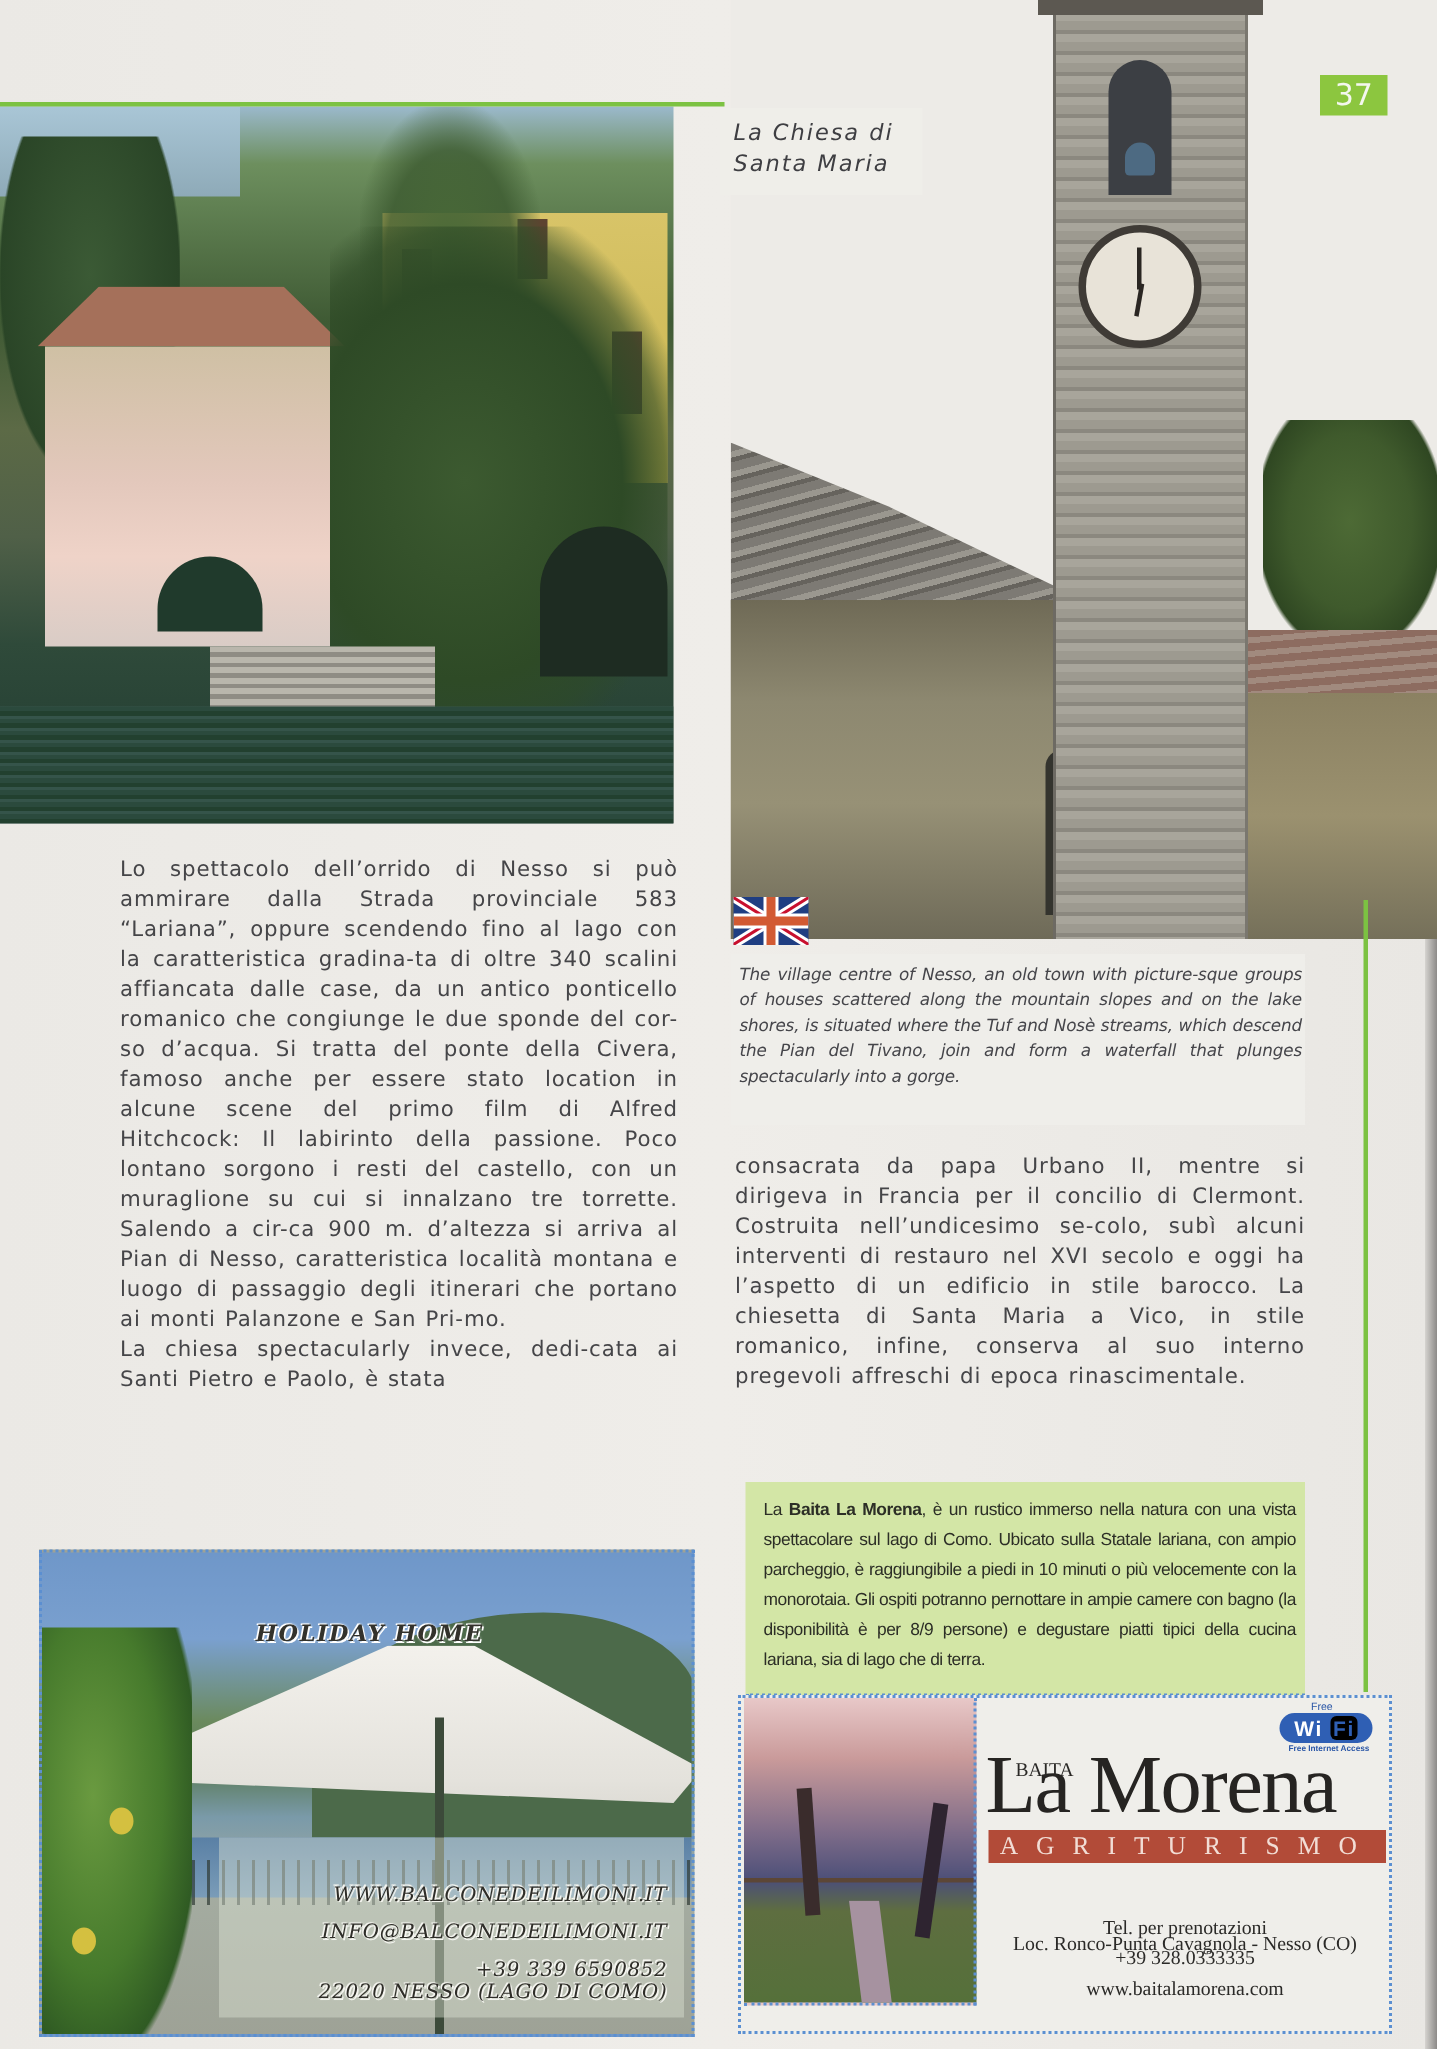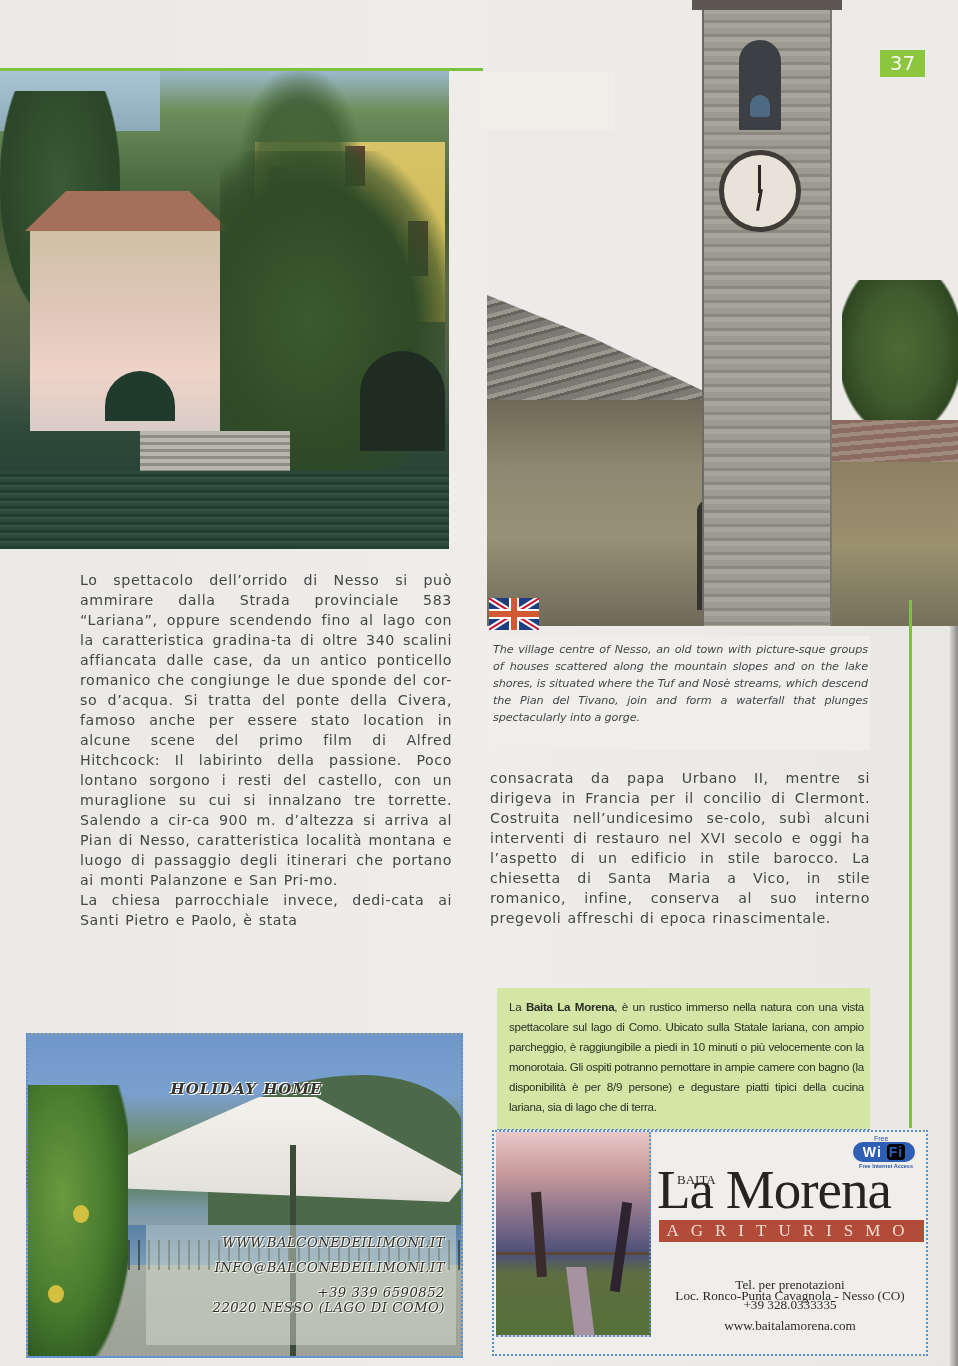--- a/index.html
+++ b/index.html
@@ -189,21 +189,21 @@
     color: #33322c; text-shadow: 0 0 2px #fff, 0 0 2px #fff, 1px 1px 0 #fff, -1px -1px 0 #fff;
   }
   .limoni-sub {
     position: absolute; left: 0; top: 45px; width: 437px; text-align: center;
     font-family: "DejaVu Serif", serif; font-style: italic; font-weight: bold; font-size: 15px; letter-spacing: 1px;
     color: #33322c; text-shadow: 0 0 2px #fff, 1px 1px 0 #fff, -1px -1px 0 #fff;
   }
   .limoni-line {
     position: absolute; right: 16px; text-align: right;
     font-family: "DejaVu Serif", serif; font-style: italic; font-size: 13.2px; letter-spacing: 0.5px;
-    color: #2e2d28; text-shadow: 0 0 2px #f5f5f0, 1px 1px 0 #f5f5f0, -1px -1px 0 #f5f5f0;
+    color: #2e2d28; text-shadow: 0 0 2px #f5f5f0, 1px 1px 0 #f5f5f0, -1px -1px 0 #f5f5f0; margin-top: 21px;
   }
 </style>
 </head>
 <body>
 
 <div class="page">
   <div class="page-edge"></div>
 
   <div class="photo-lake">
     <div class="sky"></div>
@@ -237,38 +237,40 @@
     <div class="bell"></div>
     <div class="clock">
       <div class="clock-hand" style="left:34px;top:10px;width:3px;height:28px;"></div>
       <div class="clock-hand" style="left:34px;top:34px;width:3px;height:22px;transform:rotate(10deg);"></div>
     </div>
   </div>
 
   <div class="page-number">37</div>
 
   <div class="caption-box"></div>
+  <div class="caption-title">La Chiesa di
+Santa Maria</div>
 
   <div class="flag">
     <div class="d1"></div>
       <div class="d2"></div>
     <div class="d1r"></div>
       <div class="d2r"></div>
     <div class="h"></div>
       <div class="v"></div>
     <div class="hr"></div>
       <div class="vr"></div>
   </div>
   <div class="english-box"></div>
   <div class="english-caption">The village centre of Nesso, an old town with picture-sque groups of houses scattered along the mountain slopes and on the lake shores, is situated where the Tuf and Nosè streams, which descend the Pian del Tivano, join and form a waterfall that plunges spectacularly into a gorge.</div>
   <div class="green-rule-right"></div>
 
   <div class="body-col col-left">
     <p>Lo spettacolo dell’orrido di Nesso si può ammirare dalla Strada provinciale 583 “Lariana”, oppure scendendo fino al lago con la caratteristica gradina-ta di oltre 340 scalini affiancata dalle case, da un antico ponticello romanico che congiunge le due sponde del cor-so d’acqua. Si tratta del ponte della Civera, famoso anche per essere stato location in alcune scene del primo film di Alfred Hitchcock: Il labirinto della passione. Poco lontano sorgono i resti del castello, con un muraglione su cui si innalzano tre torrette. Salendo a cir-ca 900 m. d’altezza si arriva al Pian di Nesso, caratteristica località montana e luogo di passaggio degli itinerari che portano ai monti Palanzone e San Pri-mo.</p>
-    <p>La chiesa parrocchiale invece, dedi-cata ai Santi Pietro e Paolo, è stata</p>
+    <p>La chiesa spectacularly invece, dedi-cata ai Santi Pietro e Paolo, è stata</p>
   </div>
   <div class="body-col col-right">
     <p>consacrata da papa Urbano II, mentre si dirigeva in Francia per il concilio di Clermont. Costruita nell’undicesimo se-colo, subì alcuni interventi di restauro nel XVI secolo e oggi ha l’aspetto di un edificio in stile barocco. La chiesetta di Santa Maria a Vico, in stile romanico, infine, conserva al suo interno pregevoli affreschi di epoca rinascimentale.</p>
   </div>
 
   <div class="ad-green-box"></div>
   <div class="ad-green-text"><span>La </span><b>Baita La Morena</b><span>, è un rustico immerso nella natura con una vista spettacolare sul lago di Como. Ubicato sulla Statale lariana, con ampio parcheggio, è raggiungibile a piedi in 10 minuti o più velocemente con la monorotaia. Gli ospiti potranno pernottare in ampie camere con bagno (la disponibilità è per 8/9 persone) e degustare piatti tipici della cucina lariana, sia di lago che di terra.</span></div>
 
   <div class="ad-morena">
     <div class="photo">

